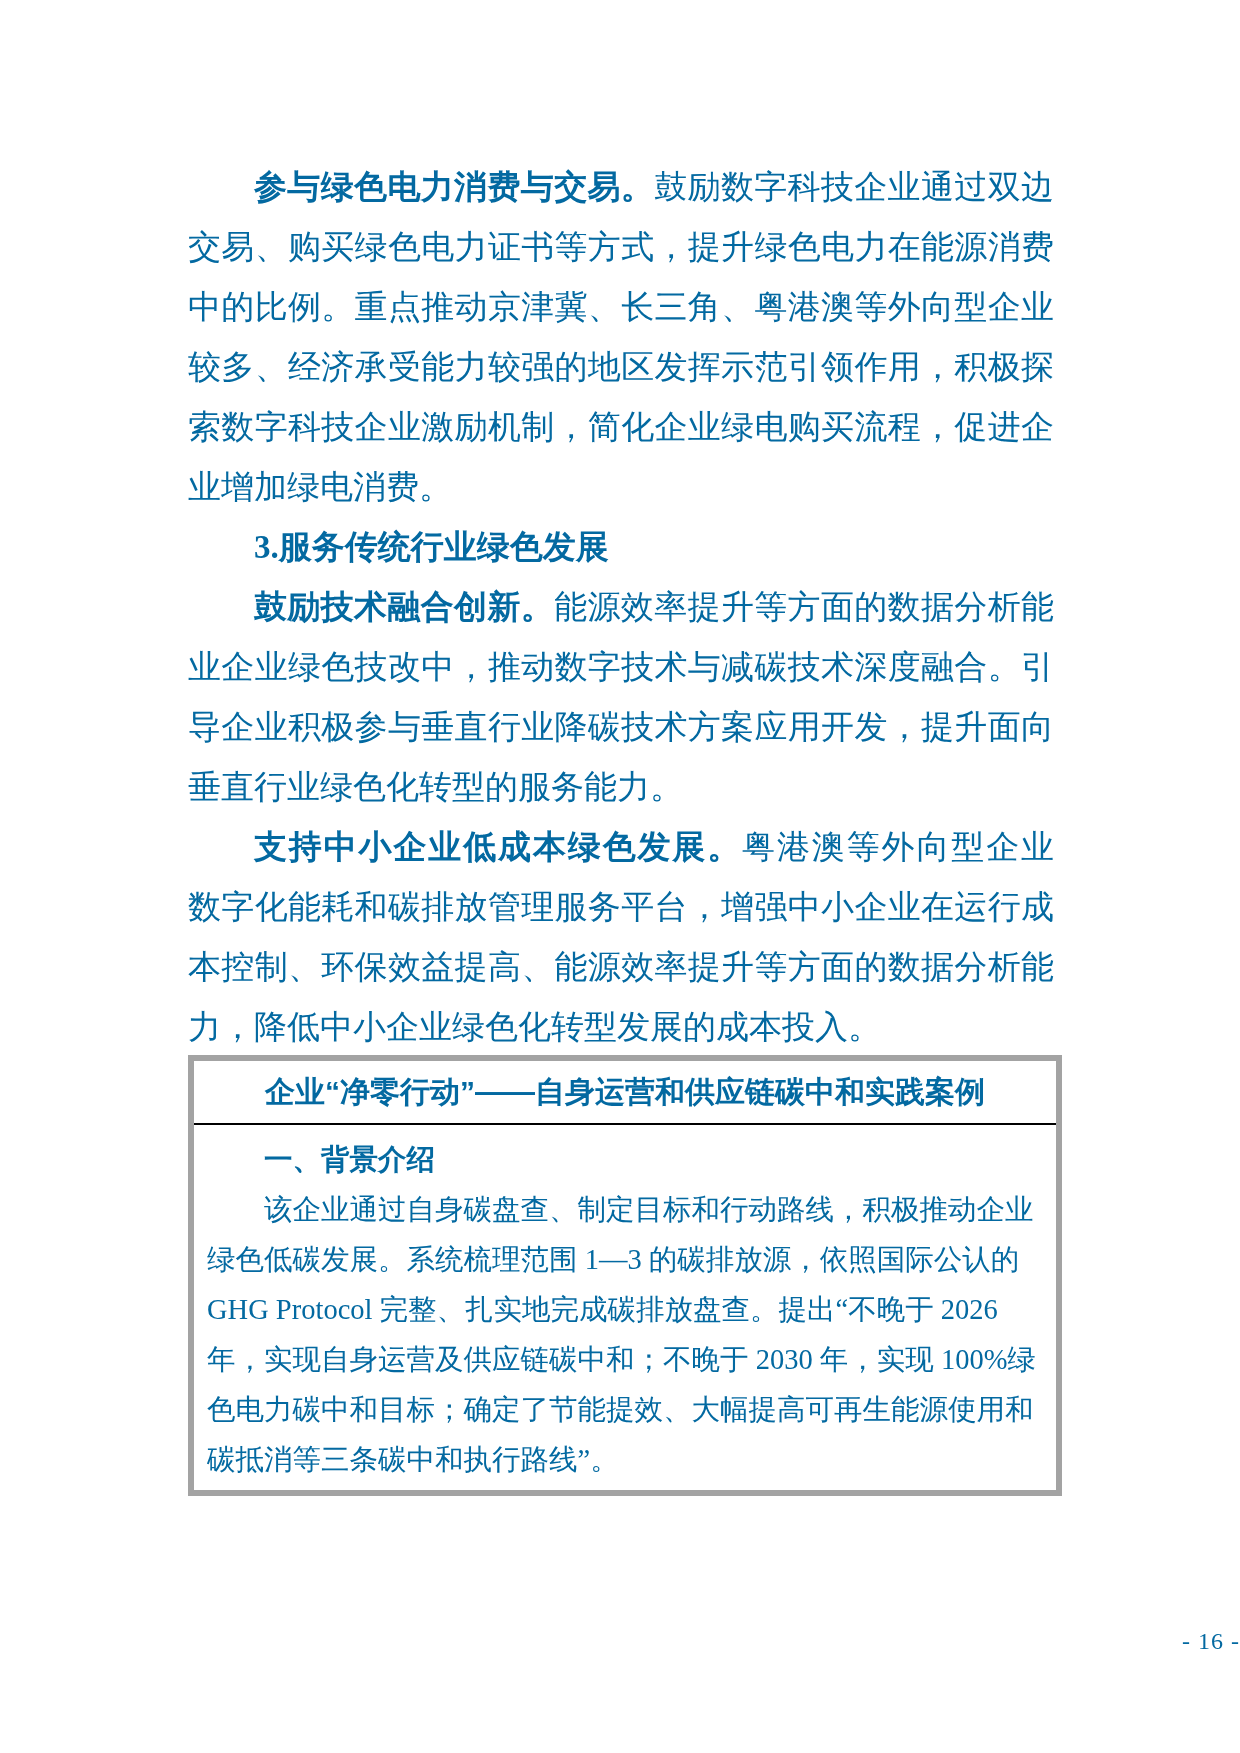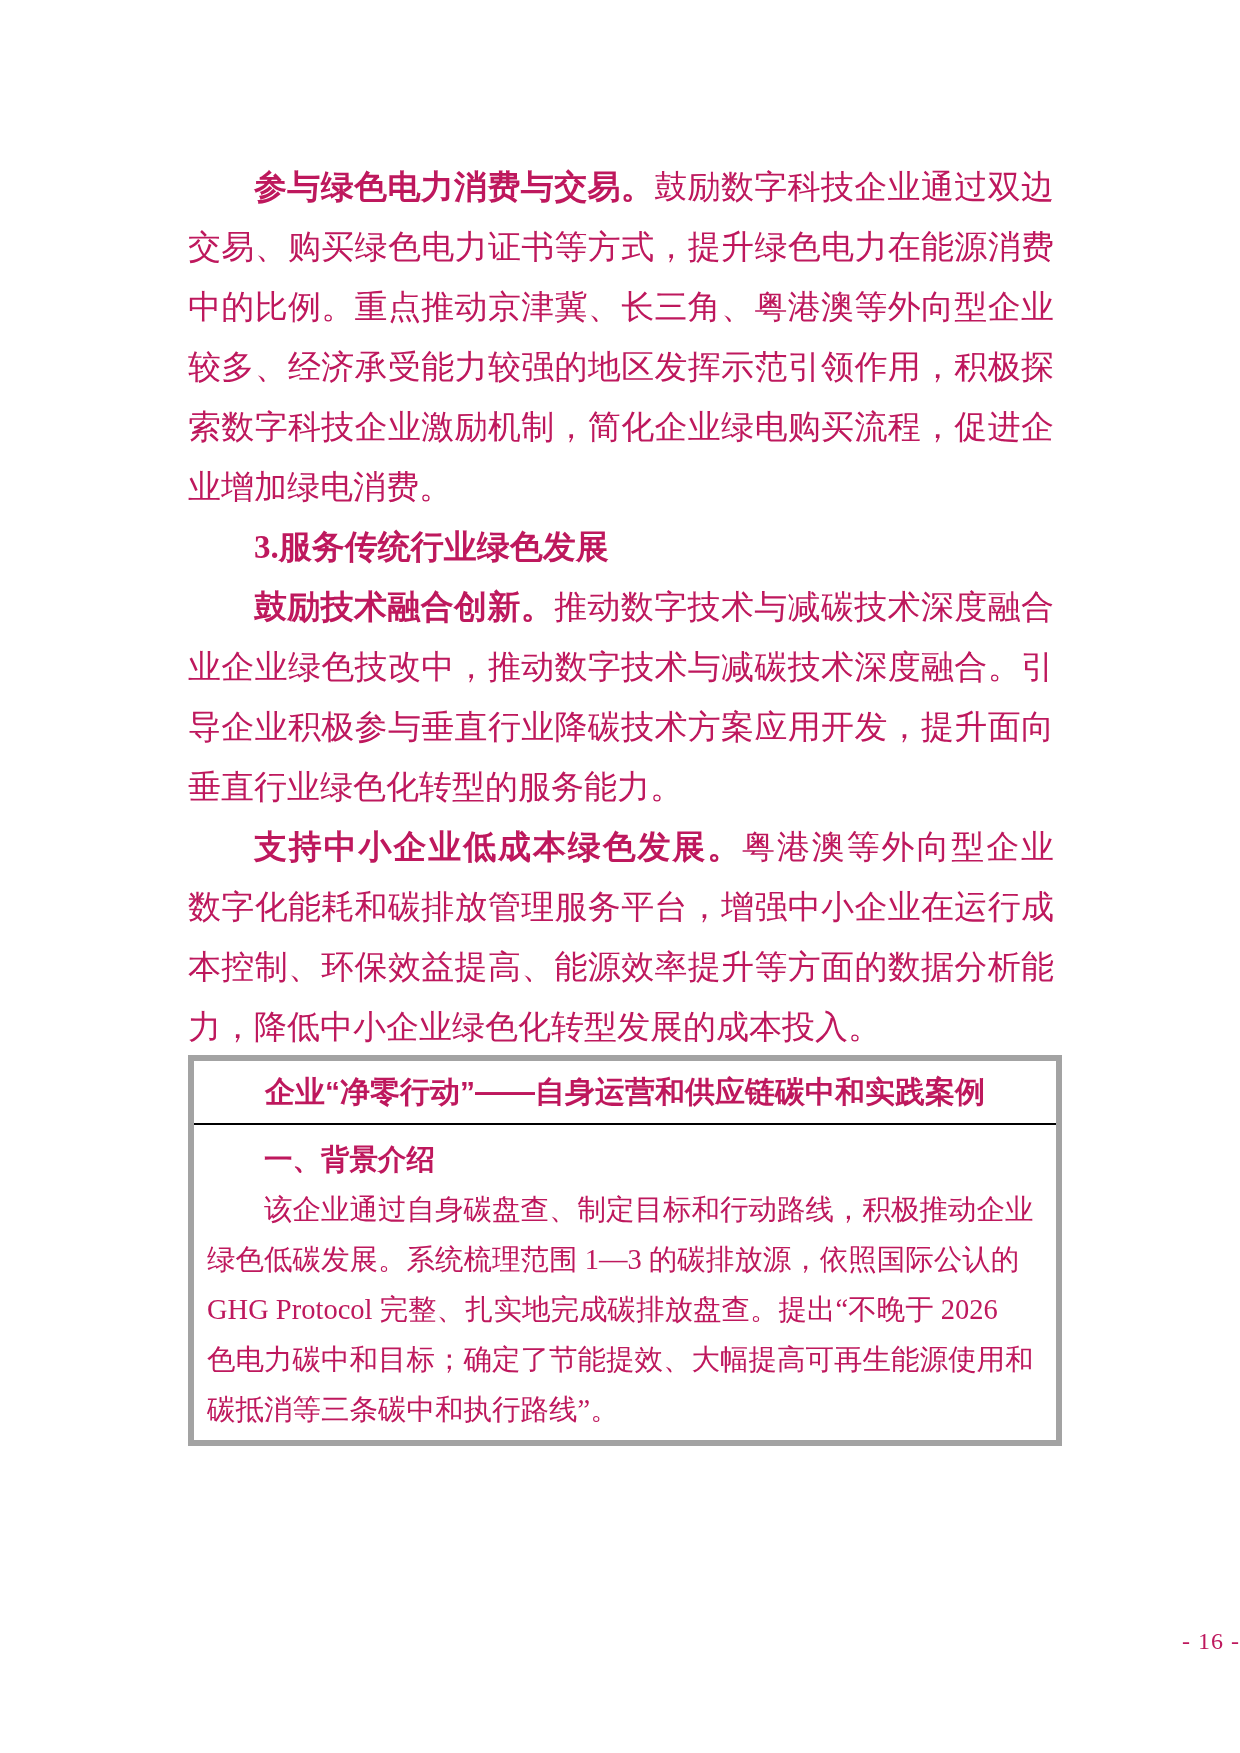--- a/index.html
+++ b/index.html
@@ -1,21 +1,21 @@
 <!DOCTYPE html>
 <html><head>
 <meta charset="utf-8">
 <style>
   html, body { margin: 0; padding: 0; background: #e8e8e8; }
   .page {
     position: relative;
     width: 1240px;
     height: 1753px;
     background: #ffffff;
-    color: #be185d;
+    color: #0369a1;
     font-family: "Liberation Serif", serif;
     overflow: hidden;
   }
   
   .text-block {
     position: absolute;
     left: 188px;
     top: 157px;
     width: 866px;
     font-size: 33px;
@@ -81,39 +81,40 @@
 
     <div class="bl full indent"><span class="lead">参与绿色电力消费与交易。</span><span>鼓励数字科技企业通过双边</span></div>
     <div class="bl full">交易、购买绿色电力证书等方式，提升绿色电力在能源消费</div>
     <div class="bl full">中的比例。重点推动京津冀、长三角、粤港澳等外向型企业</div>
     <div class="bl full">较多、经济承受能力较强的地区发挥示范引领作用，积极探</div>
     <div class="bl full">索数字科技企业激励机制，简化企业绿电购买流程，促进企</div>
     <div class="bl">业增加绿电消费。</div>
 
     <div class="bl sec-heading indent">3.服务传统行业绿色发展</div>
 
-    <div class="bl full indent"><span class="lead">鼓励技术融合创新。</span><span>推动数字技术与减碳技术深度融合</span></div>
+    <div class="bl full indent"><span class="lead">鼓励技术融合创新。</span><span>能源效率提升等方面的数据分析能</span></div>
     <div class="bl full">业企业绿色技改中，推动数字技术与减碳技术深度融合。引</div>
     <div class="bl full">导企业积极参与垂直行业降碳技术方案应用开发，提升面向</div>
     <div class="bl">垂直行业绿色化转型的服务能力。</div>
 
     <div class="bl full indent"><span class="lead">支持中小企业低成本绿色发展。</span><span>粤港澳等外向型企业</span></div>
     <div class="bl full">数字化能耗和碳排放管理服务平台，增强中小企业在运行成</div>
     <div class="bl full">本控制、环保效益提高、能源效率提升等方面的数据分析能</div>
     <div class="bl">力，降低中小企业绿色化转型发展的成本投入。</div>
 
   </div>
 
   <div class="case-box">
     <div class="box-title">企业“净零行动”——自身运营和供应链碳中和实践案例</div>
     <div class="box-body">
       <div class="xl kai-h indent2">一、背景介绍</div>
       <div class="xl indent2">该企业通过自身碳盘查、制定目标和行动路线，积极推动企业</div>
       <div class="xl">绿色低碳发展。系统梳理范围 1—3 的碳排放源，依照国际公认的</div>
       <div class="xl">GHG Protocol 完整、扎实地完成碳排放盘查。提出“不晚于 2026</div>
+      <div class="xl">年，实现自身运营及供应链碳中和；不晚于 2030 年，实现 100%绿</div>
       <div class="xl">色电力碳中和目标；确定了节能提效、大幅提高可再生能源使用和</div>
       <div class="xl">碳抵消等三条碳中和执行路线”。</div>
     </div>
   </div>
 
   <div class="page-num">- 16 -</div>
 
 </div>
 
 </body></html>

